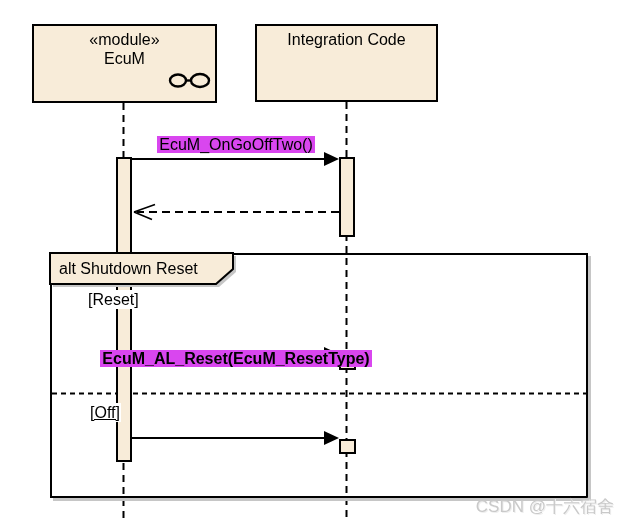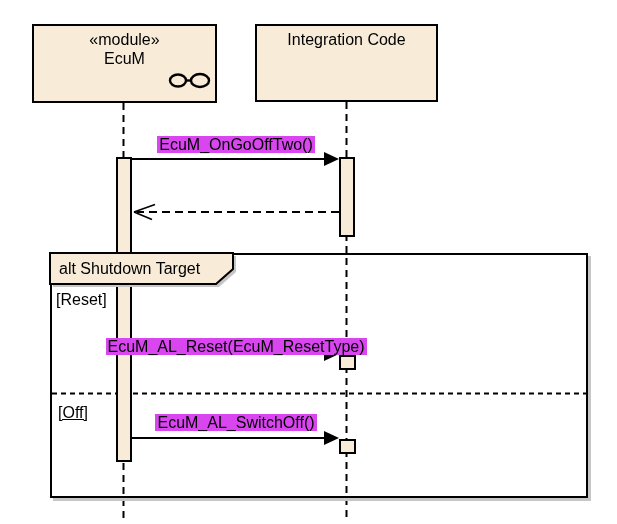--- a/index.html
+++ b/index.html
@@ -26,20 +26,21 @@
     box-sizing:border-box;z-index:3;
   }
   
   .fragment{
     position:absolute;border:2px solid var(--border);box-sizing:border-box;
     background:transparent;z-index:2;box-shadow:3px 3px 0 var(--shadow);
   }
   .guard{
     position:absolute;font-size:16px;line-height:19px;z-index:4;background:#fff;
     padding:0 1px;
+    margin-left:32px;
   }
   .frag-label-text{
     position:absolute;font-size:16px;line-height:19px;z-index:5;white-space:nowrap;
   }
   
   .msg-label{
     position:absolute;left:50px;width:372px;text-align:center;z-index:6;
     font-size:16px;line-height:18px;pointer-events:none;
   }
   .msg-label span{background:#d946ef;padding:0 2px;}
@@ -81,21 +82,21 @@
 
   <div class="activation" style="left:116px;top:157px;width:16px;height:305px;"></div>
   <div class="activation" style="left:339px;top:157px;width:16px;height:80px;"></div>
   <div class="activation" style="left:339px;top:355px;width:17px;height:15px;"></div>
   <div class="activation" style="left:339px;top:439px;width:17px;height:15px;"></div>
 
   <svg class="pentagon" style="left:49px;top:252px;" width="194" height="40">
     <polygon points="4,4 187,4 187,20 170,35 4,35" fill="#C6C6C6"></polygon>
     <polygon points="1,1 184,1 184,17 167,32 1,32" style="fill:var(--fill);stroke:var(--border);stroke-width:2;"></polygon>
   </svg>
-  <div class="frag-label-text" style="left:59px;top:259px;">alt Shutdown Target</div>
+  <div class="frag-label-text" style="left:59px;top:259px;">alt Shutdown Reset</div>
 
   <div class="guard" style="left:55px;top:290px;">[Reset]</div>
   <div class="guard" style="left:57px;top:403px;text-decoration:underline;">[Off]</div>
 
   <svg class="layer top" width="617" height="524">
 
     <g>
       <line x1="132" y1="159" x2="327" y2="159" stroke="#000" stroke-width="2"></line>
       <polygon points="339,159 324,152 324,166" fill="#000"></polygon>
     </g>
@@ -113,21 +114,19 @@
 
     <g>
       <line x1="132" y1="438" x2="327" y2="438" stroke="#000" stroke-width="2"></line>
       <polygon points="339,438 324,431 324,445" fill="#000"></polygon>
     </g>
   </svg>
 
   <div class="msg-label" style="top:136px;">
     <span>EcuM_OnGoOffTwo()</span>
   </div>
-  <div class="msg-label" style="top:338px;">
+  <div class="msg-label" style="top:350px;font-weight:bold;">
     <span>EcuM_AL_Reset(EcuM_ResetType)</span>
   </div>
-  <div class="msg-label" style="top:414px;">
-    <span>EcuM_AL_SwitchOff()</span>
-  </div>
 
+  <div class="watermark">CSDN @十六宿舍</div>
 
 </div>
 
 </body></html>

